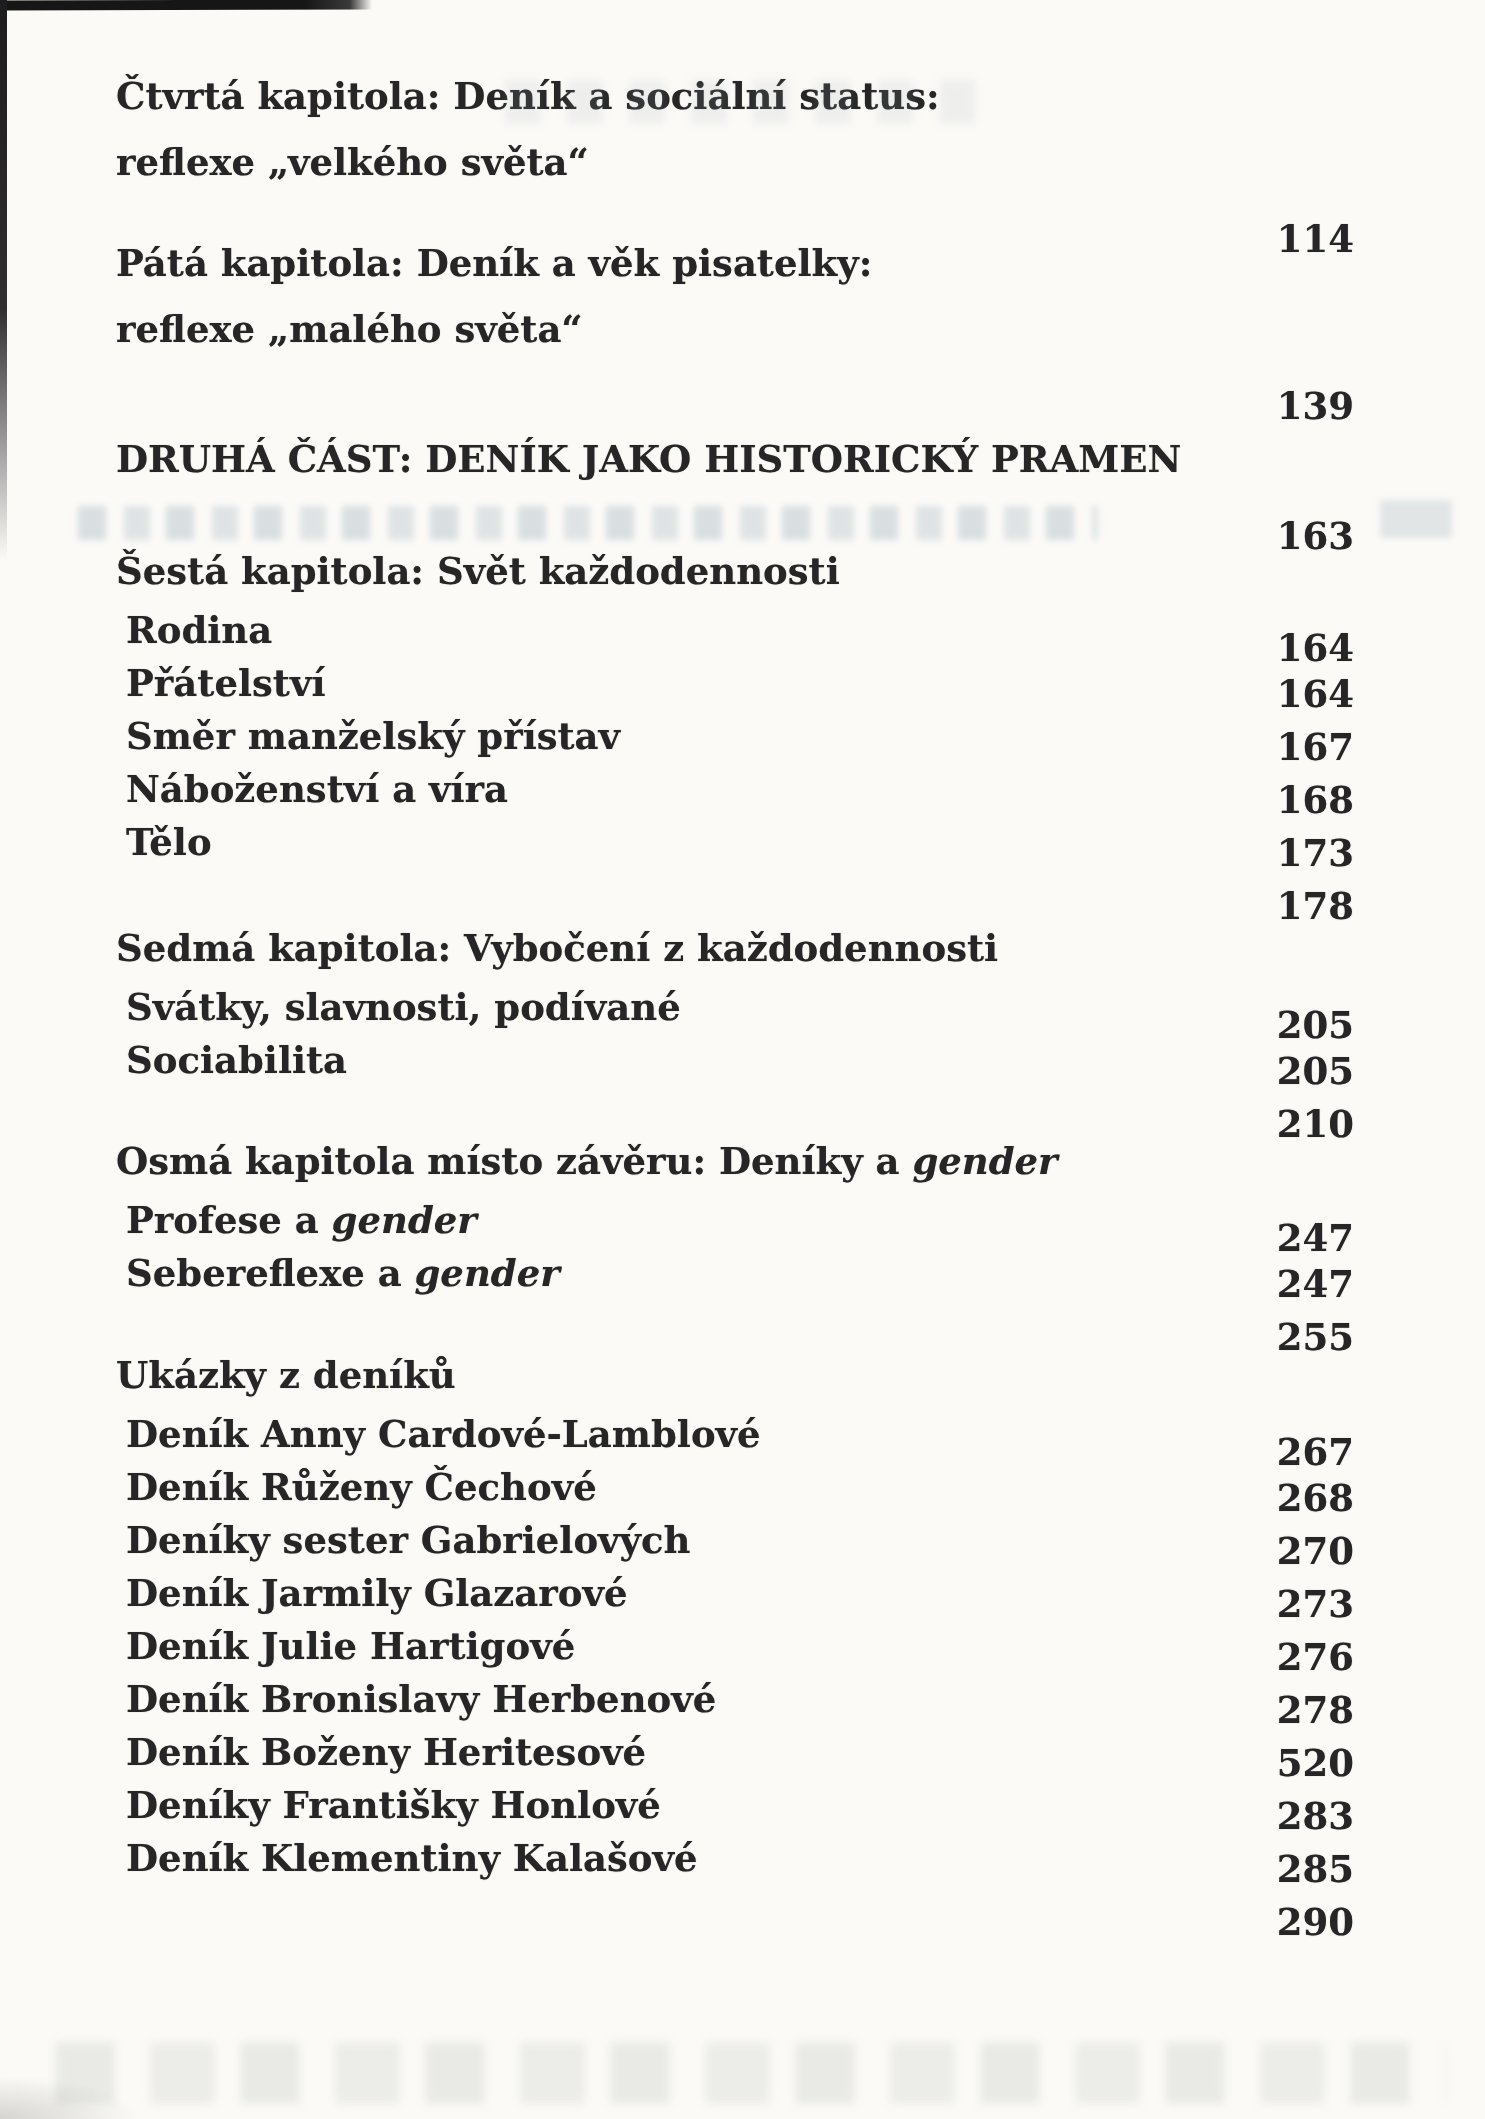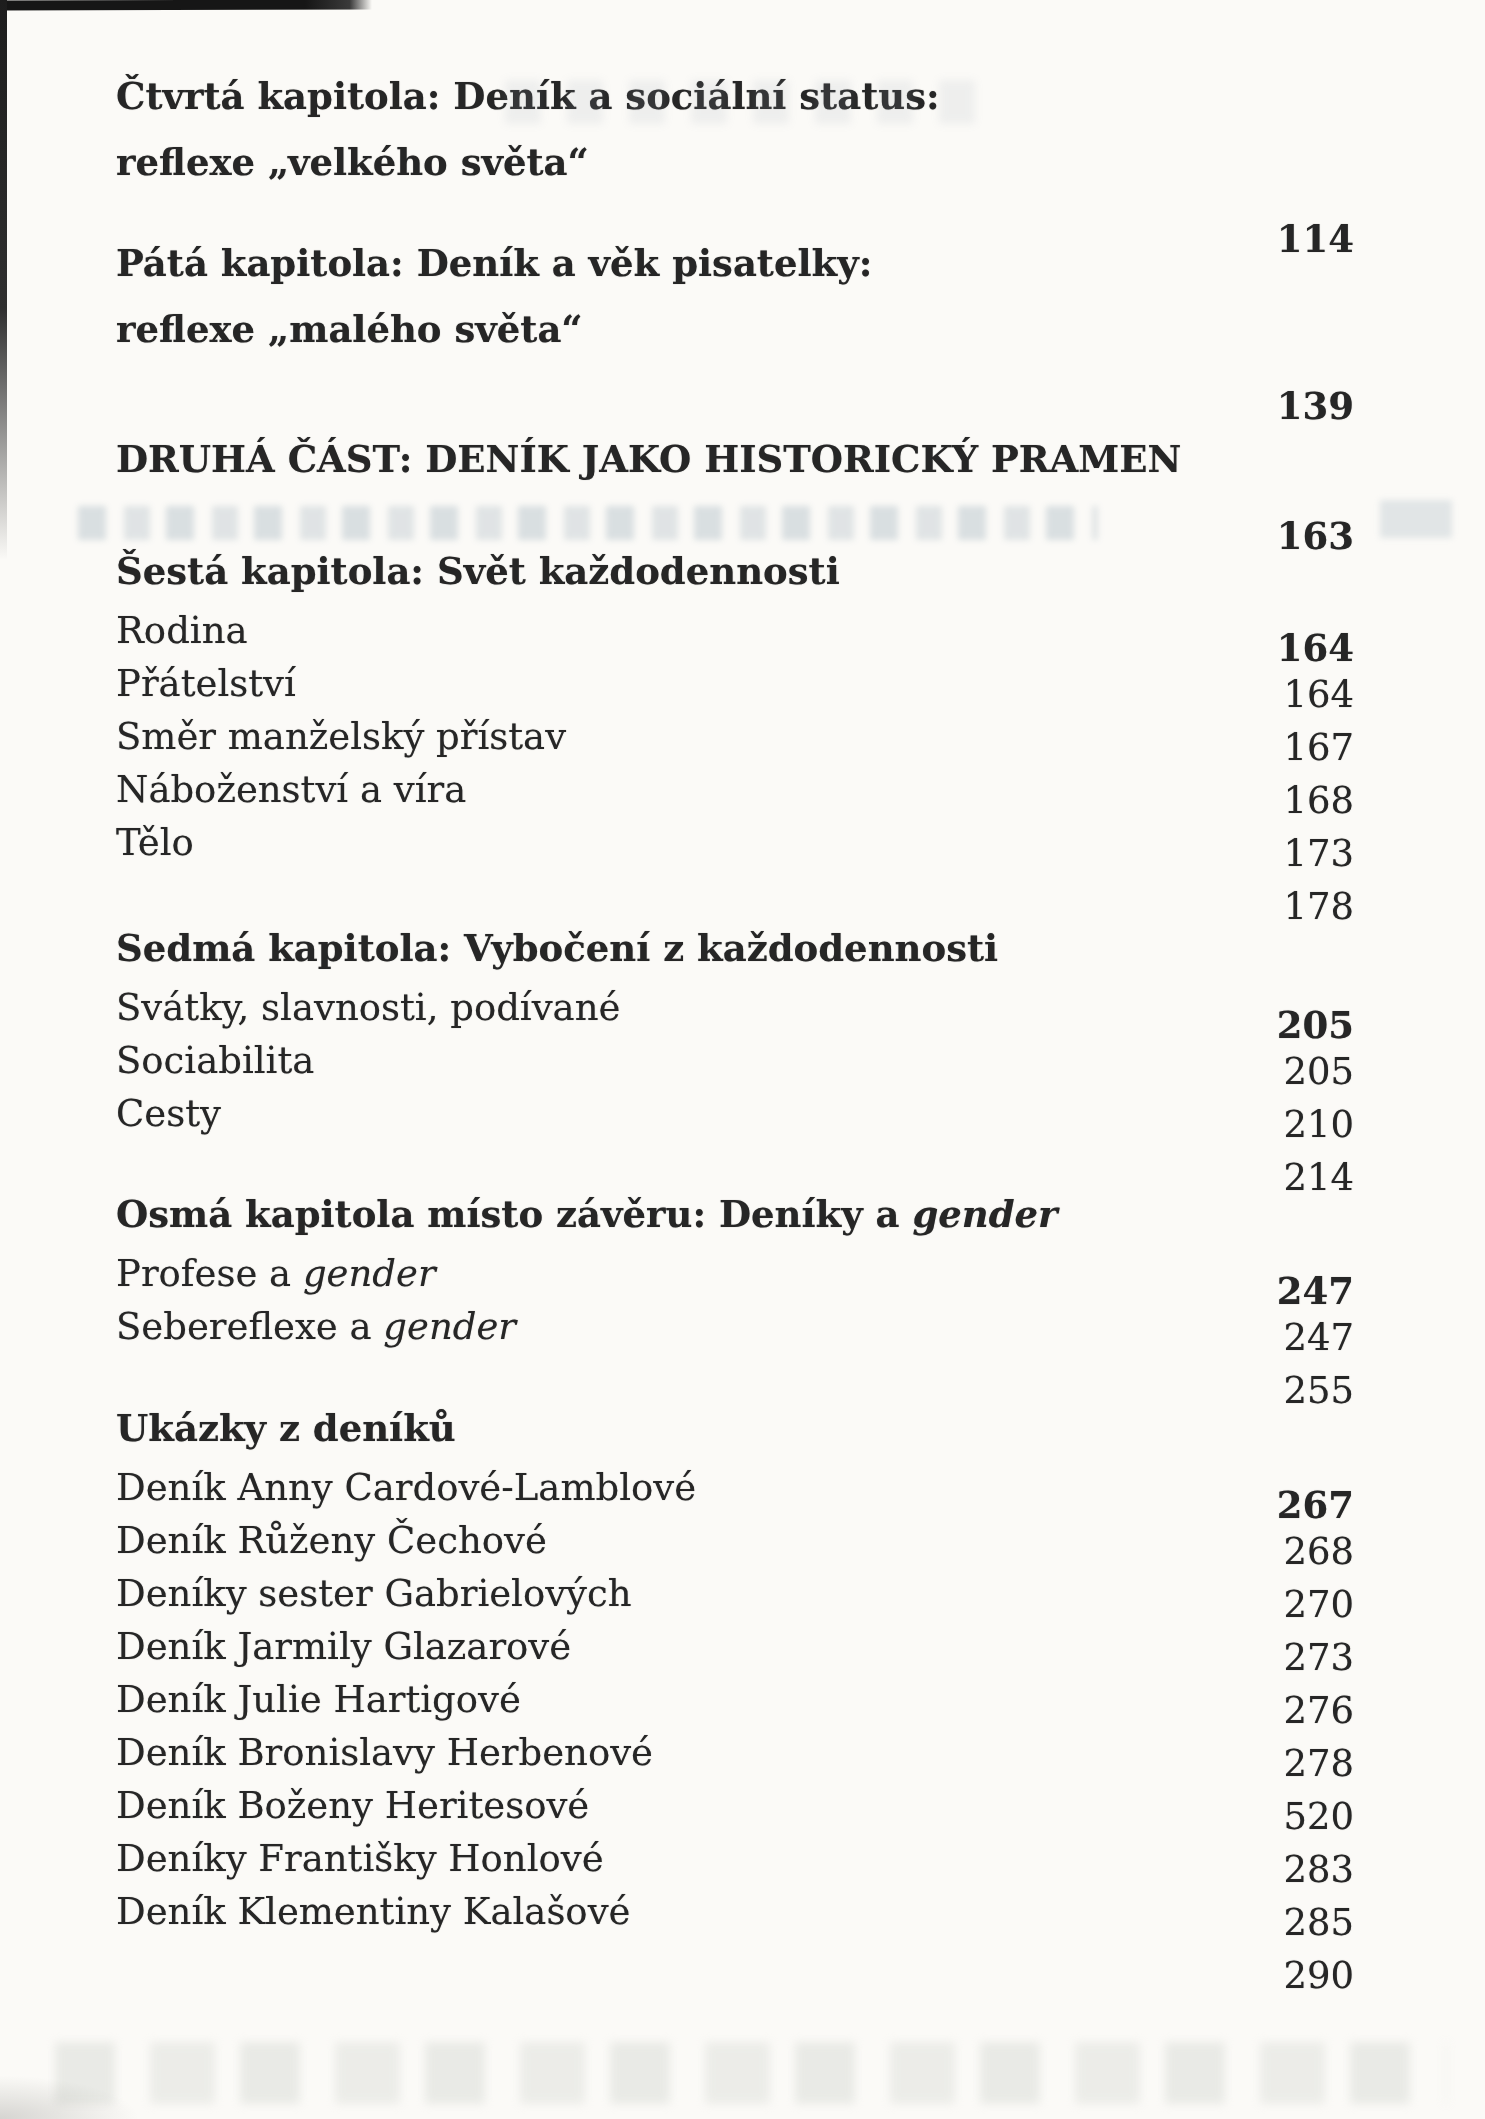--- a/index.html
+++ b/index.html
@@ -39,21 +39,22 @@
     display: flex;
     align-items: stretch;
     font-size: 37px;
     text-shadow: 0 0 1px rgba(35,35,35,.45);
     white-space: pre;
     flex-direction: column;
   }
   .row-item {
     height: 53px;
     line-height: 53px;
-    font-weight: 400;
+    font-weight: 700;
+    margin-left: 10px;
   }
   .row-chapter {
     height: 66px;
     line-height: 66px;
     font-weight: 700;
   }
   .chapter-line1 {
     height: 66px;
     line-height: 66px;
     font-size: 37px;
@@ -132,21 +133,20 @@
         <div class="toc-row row-item"><span class="label"><span>Rodina</span></span><span class="leader"></span><span class="num">164</span></div>
         <div class="toc-row row-item"><span class="label"><span>Přátelství</span></span><span class="leader"></span><span class="num">167</span></div>
         <div class="toc-row row-item"><span class="label"><span>Směr manželský přístav</span></span><span class="leader"></span><span class="num">168</span></div>
         <div class="toc-row row-item"><span class="label"><span>Náboženství a víra</span></span><span class="leader"></span><span class="num">173</span></div>
         <div class="toc-row row-item"><span class="label"><span>Tělo</span></span><span class="leader"></span><span class="num">178</span></div>
       </div>
       <div class="toc-section sec-4">
         <div class="toc-row row-chapter"><span class="label"><span>Sedmá kapitola: Vybočení z každodennosti</span></span><span class="leader"></span><span class="num">205</span></div>
         <div class="toc-row row-item"><span class="label"><span>Svátky, slavnosti, podívané</span></span><span class="leader"></span><span class="num">205</span></div>
         <div class="toc-row row-item"><span class="label"><span>Sociabilita</span></span><span class="leader"></span><span class="num">210</span></div>
-        <div class="toc-row row-item"><span class="label"><span>Cesty</span></span><span class="leader"></span><span class="num">214</span></div>
       </div>
       <div class="toc-section sec-5">
         <div class="toc-row row-chapter"><span class="label"><span>Osmá kapitola místo závěru: Deníky a </span><i>gender</i></span><span class="leader"></span><span class="num">247</span></div>
         <div class="toc-row row-item"><span class="label"><span>Profese a </span><i>gender</i></span><span class="leader"></span><span class="num">247</span></div>
         <div class="toc-row row-item"><span class="label"><span>Sebereflexe a </span><i>gender</i></span><span class="leader"></span><span class="num">255</span></div>
       </div>
       <div class="toc-section sec-6">
         <div class="toc-row row-chapter"><span class="label"><span>Ukázky z deníků</span></span><span class="leader"></span><span class="num">267</span></div>
         <div class="toc-row row-item"><span class="label"><span>Deník Anny Cardové-Lamblové</span></span><span class="leader"></span><span class="num">268</span></div>
         <div class="toc-row row-item"><span class="label"><span>Deník Růženy Čechové</span></span><span class="leader"></span><span class="num">270</span></div>

